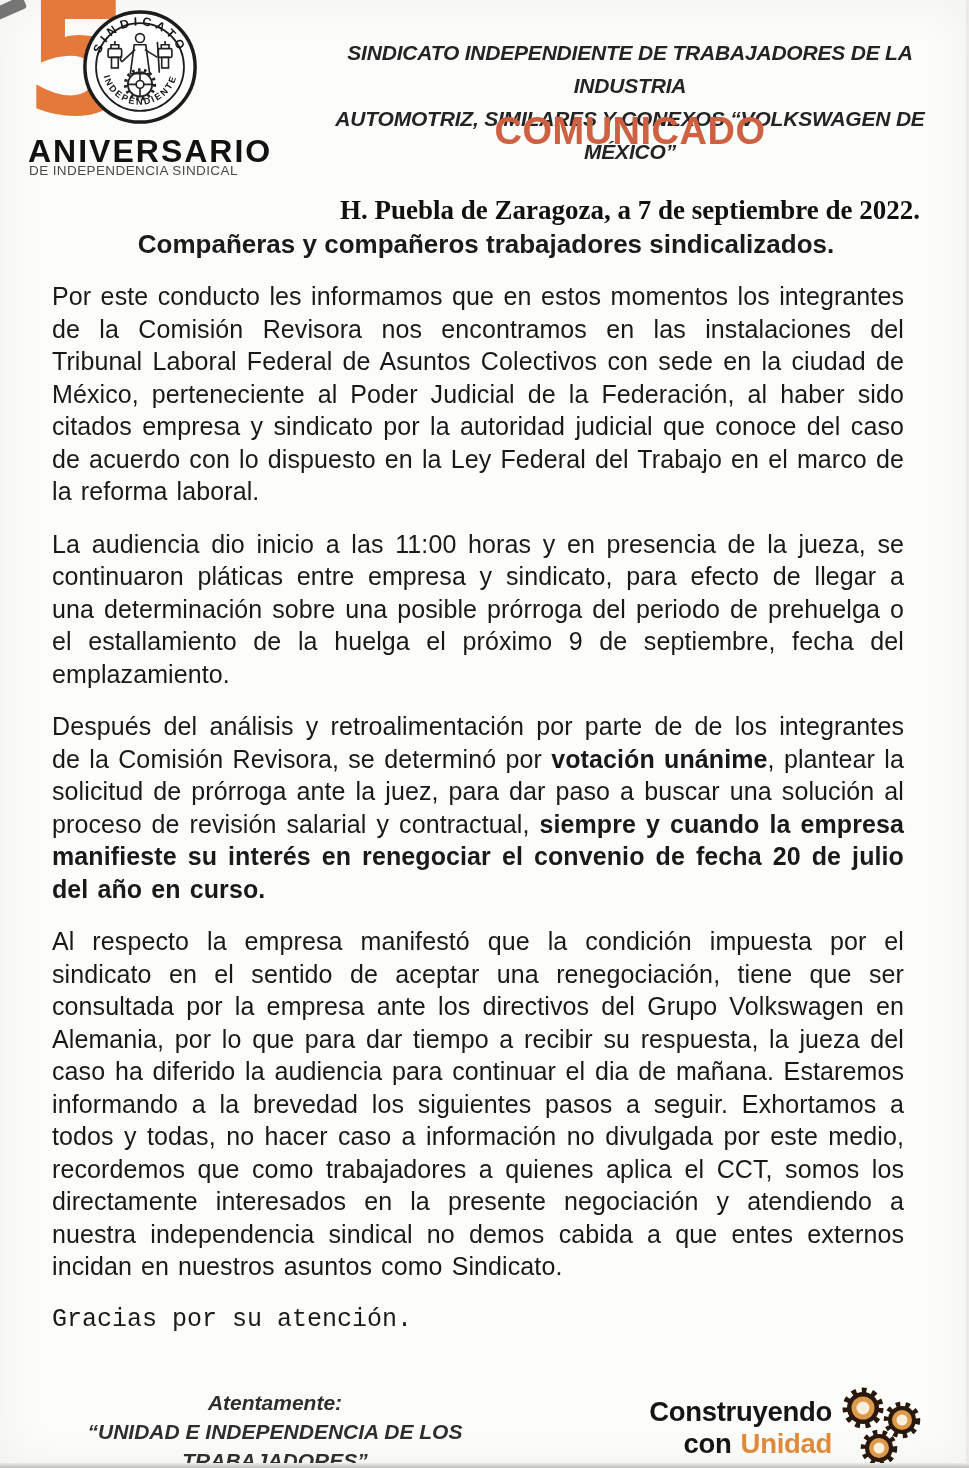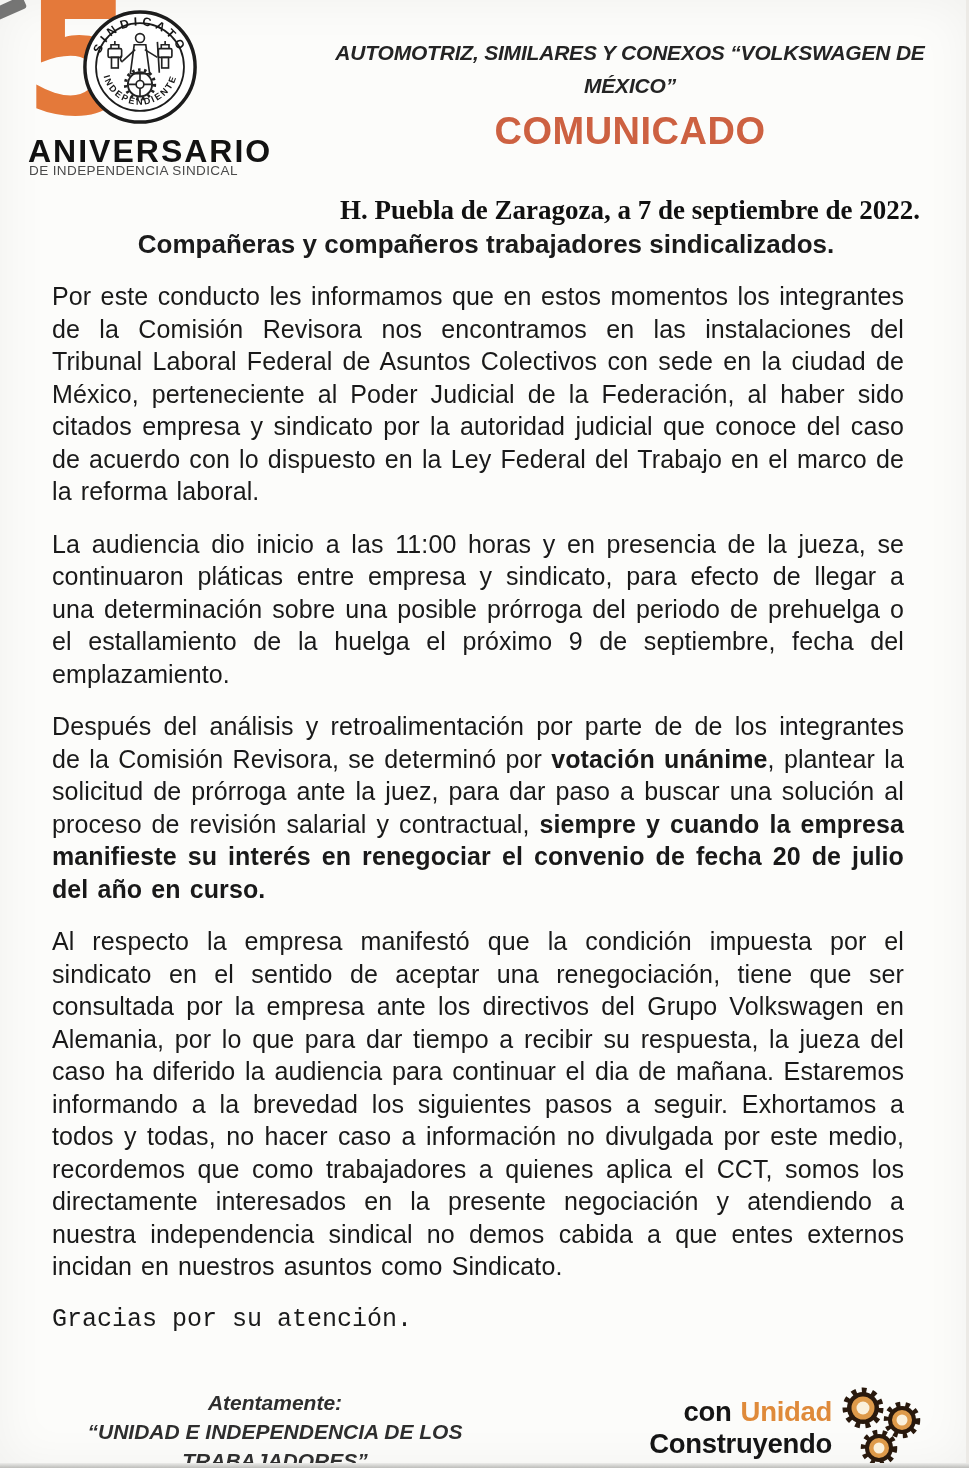--- a/index.html
+++ b/index.html
@@ -112,20 +112,21 @@
         <circle cx="60" cy="78" r="4"></circle>
         <path d="M60 66 v8 M60 82 v8 M48.5 78 h8 M63.5 78 h8"></path>
       </g>
     </svg>
 
     <div class="anniv">ANIVERSARIO</div>
     <div class="anniv-sub">DE INDEPENDENCIA SINDICAL</div>
   </div>
 
   <div class="org-head">
+    <div>SINDICATO INDEPENDIENTE DE TRABAJADORES DE LA INDUSTRIA</div>
     <div>AUTOMOTRIZ, SIMILARES Y CONEXOS “VOLKSWAGEN DE MÉXICO”</div>
   </div>
 
   <div class="comunicado">COMUNICADO</div>
   <div class="dateline">H. Puebla de Zaragoza, a 7 de septiembre de 2022.</div>
 
   <div class="content">
     <div class="salutation">Compañeras y compañeros trabajadores sindicalizados.</div>
     <p class="para"><span>Por este conducto les informamos que en estos momentos los integrantes de la Comisión Revisora nos encontramos en las instalaciones del Tribunal Laboral Federal de Asuntos Colectivos con sede en la ciudad de México, perteneciente al Poder Judicial de la Federación, al haber sido citados empresa y sindicato por la autoridad judicial que conoce del caso de acuerdo con lo dispuesto en la Ley Federal del Trabajo en el marco de la reforma laboral.</span></p>
     <p class="para"><span>La audiencia dio inicio a las 11:00 horas y en presencia de la jueza, se continuaron pláticas entre empresa y sindicato, para efecto de llegar a una determinación sobre una posible prórroga del periodo de prehuelga o el estallamiento de la huelga el próximo 9 de septiembre, fecha del emplazamiento.</span></p>
@@ -134,22 +135,22 @@
     <p class="closing">Gracias por su atención.</p>
   </div>
 
   <div class="signature">
     <div>Atentamente:</div>
     <div>“UNIDAD E INDEPENDENCIA DE LOS TRABAJADORES”</div>
 
   </div>
 
   <div class="slogan">
+    <div>Construyendo</div>
     <div><span class="con">con</span><span class="unidad">Unidad</span></div>
-    <div>Construyendo</div>
   </div>
 
   <svg class="gears" viewBox="0 0 96 86">
 
     <g>
       <circle cx="27" cy="26" r="17" fill="none" stroke="#29190d" stroke-width="7" stroke-dasharray="4.6 5.2"></circle>
       <circle cx="27" cy="26" r="16" fill="#29190d"></circle>
       <circle cx="27" cy="26" r="11.5" fill="#DE9A4A"></circle>
       <circle cx="27" cy="26" r="6.5" fill="#FAF0DC"></circle>
     </g>

